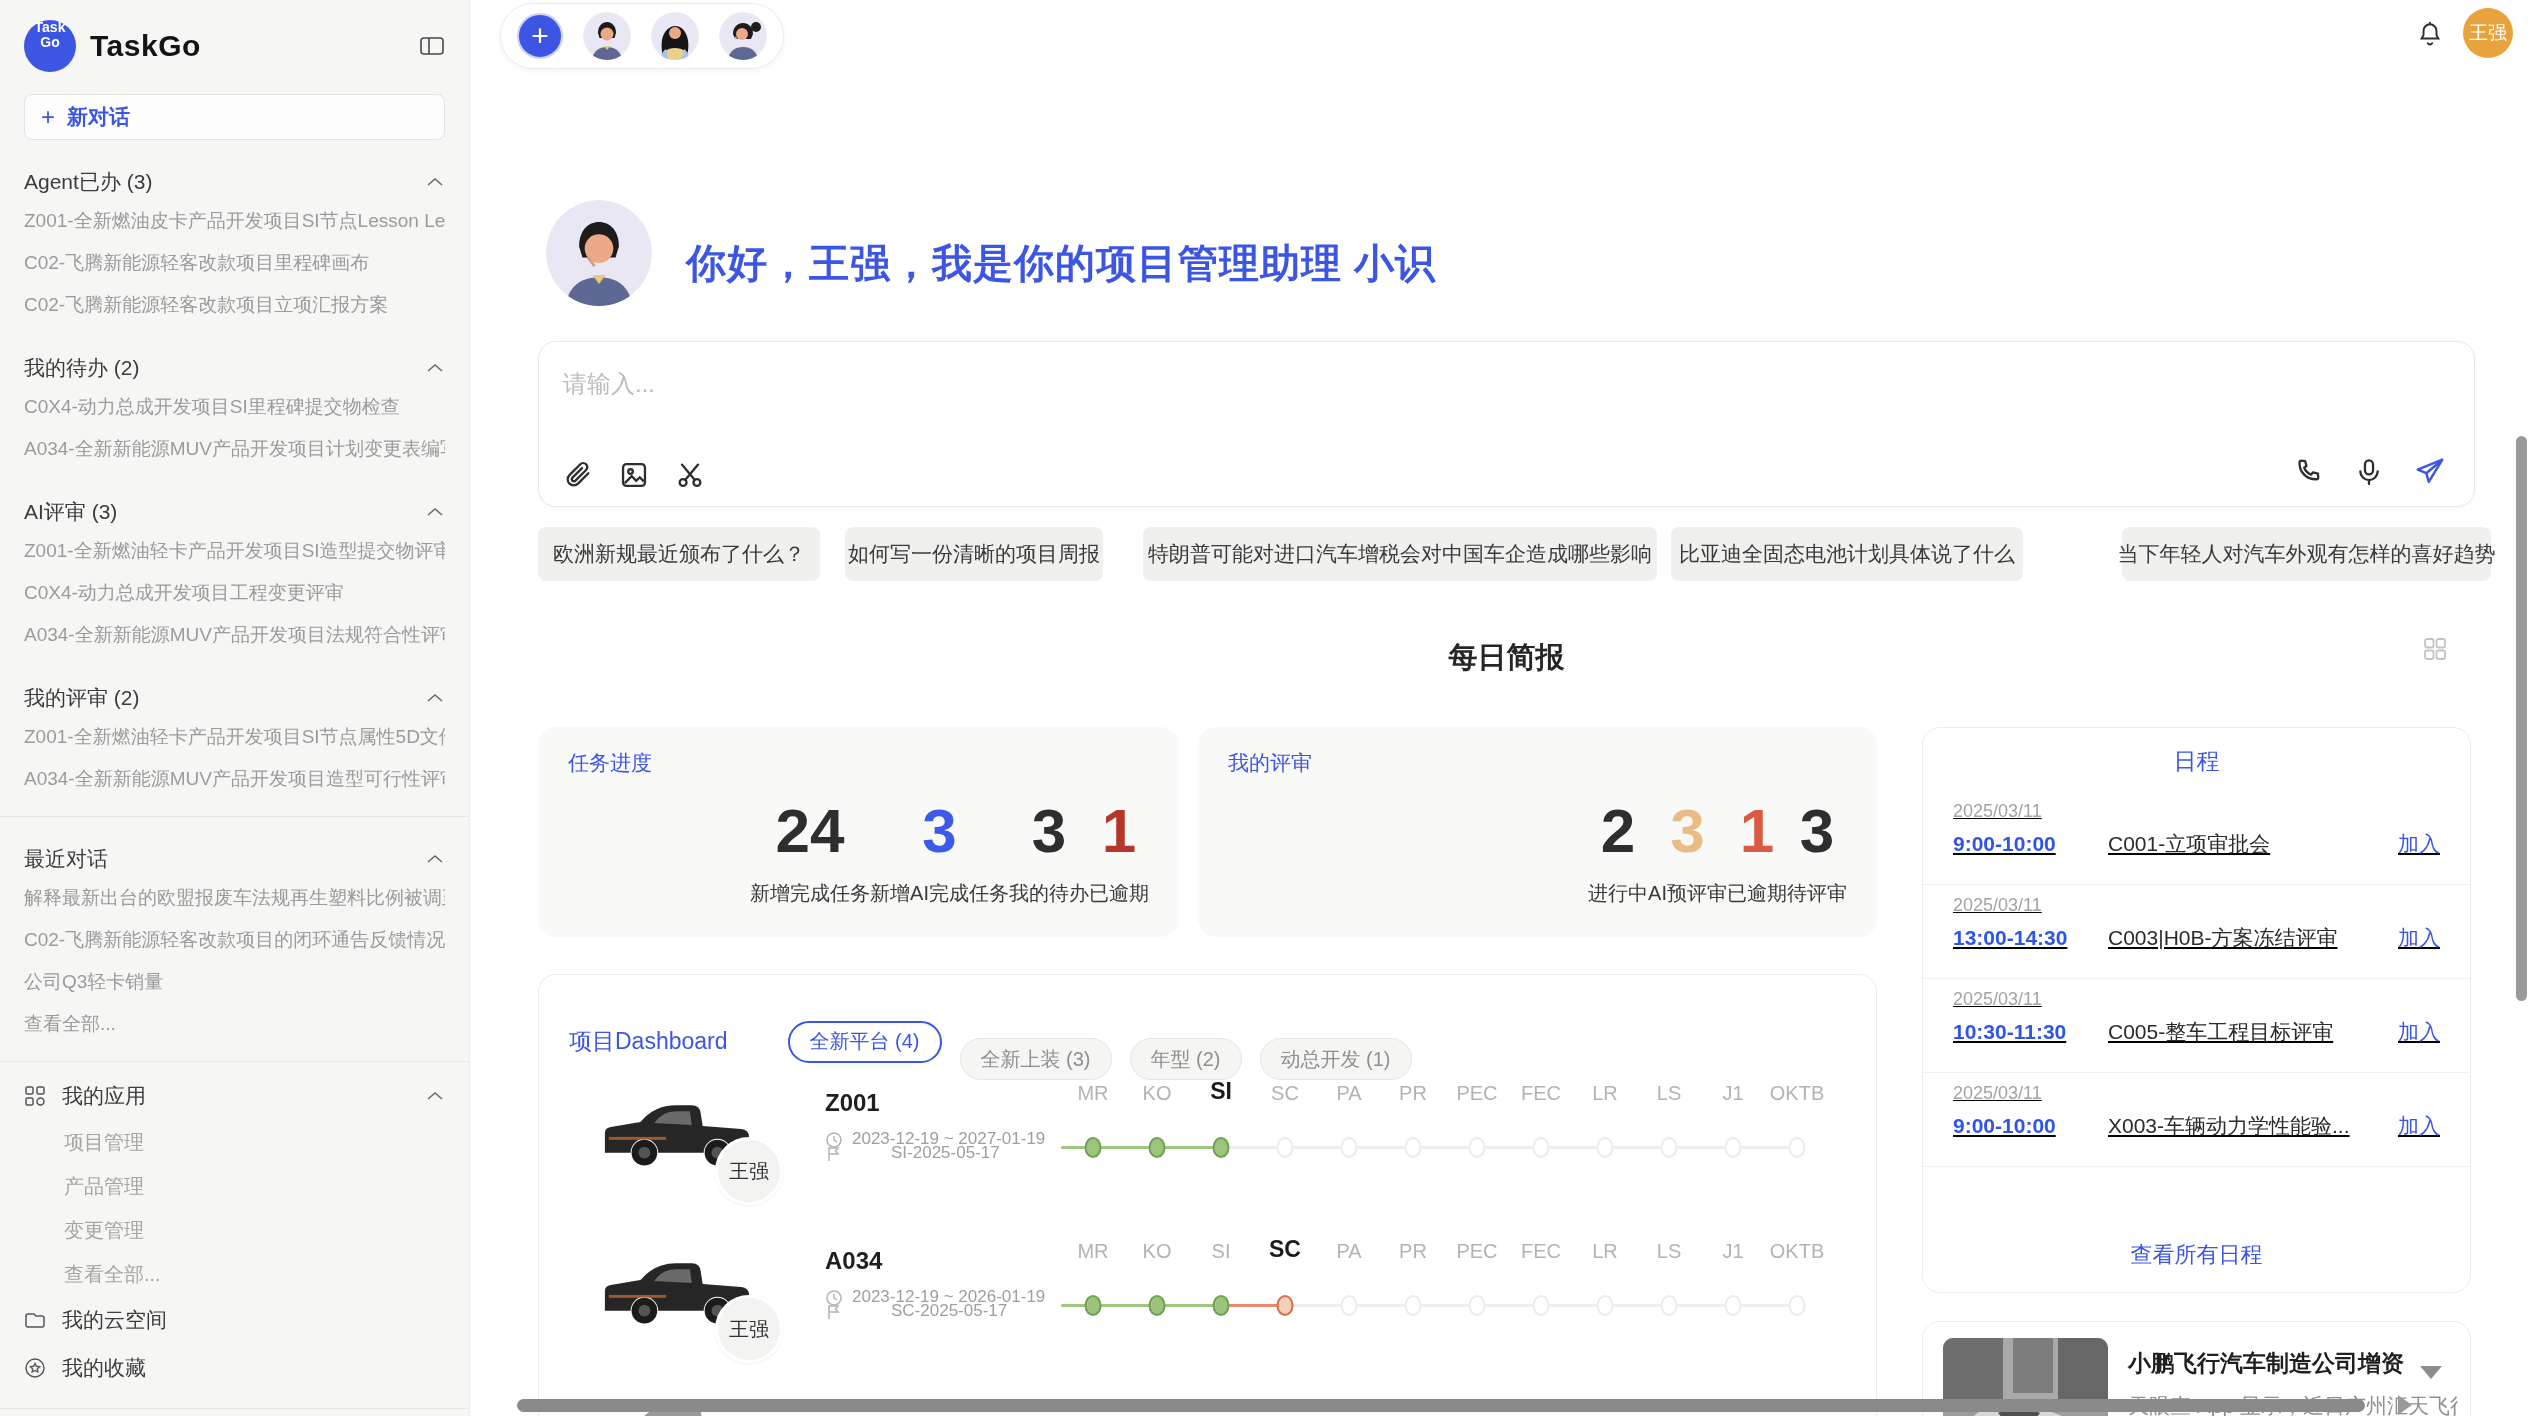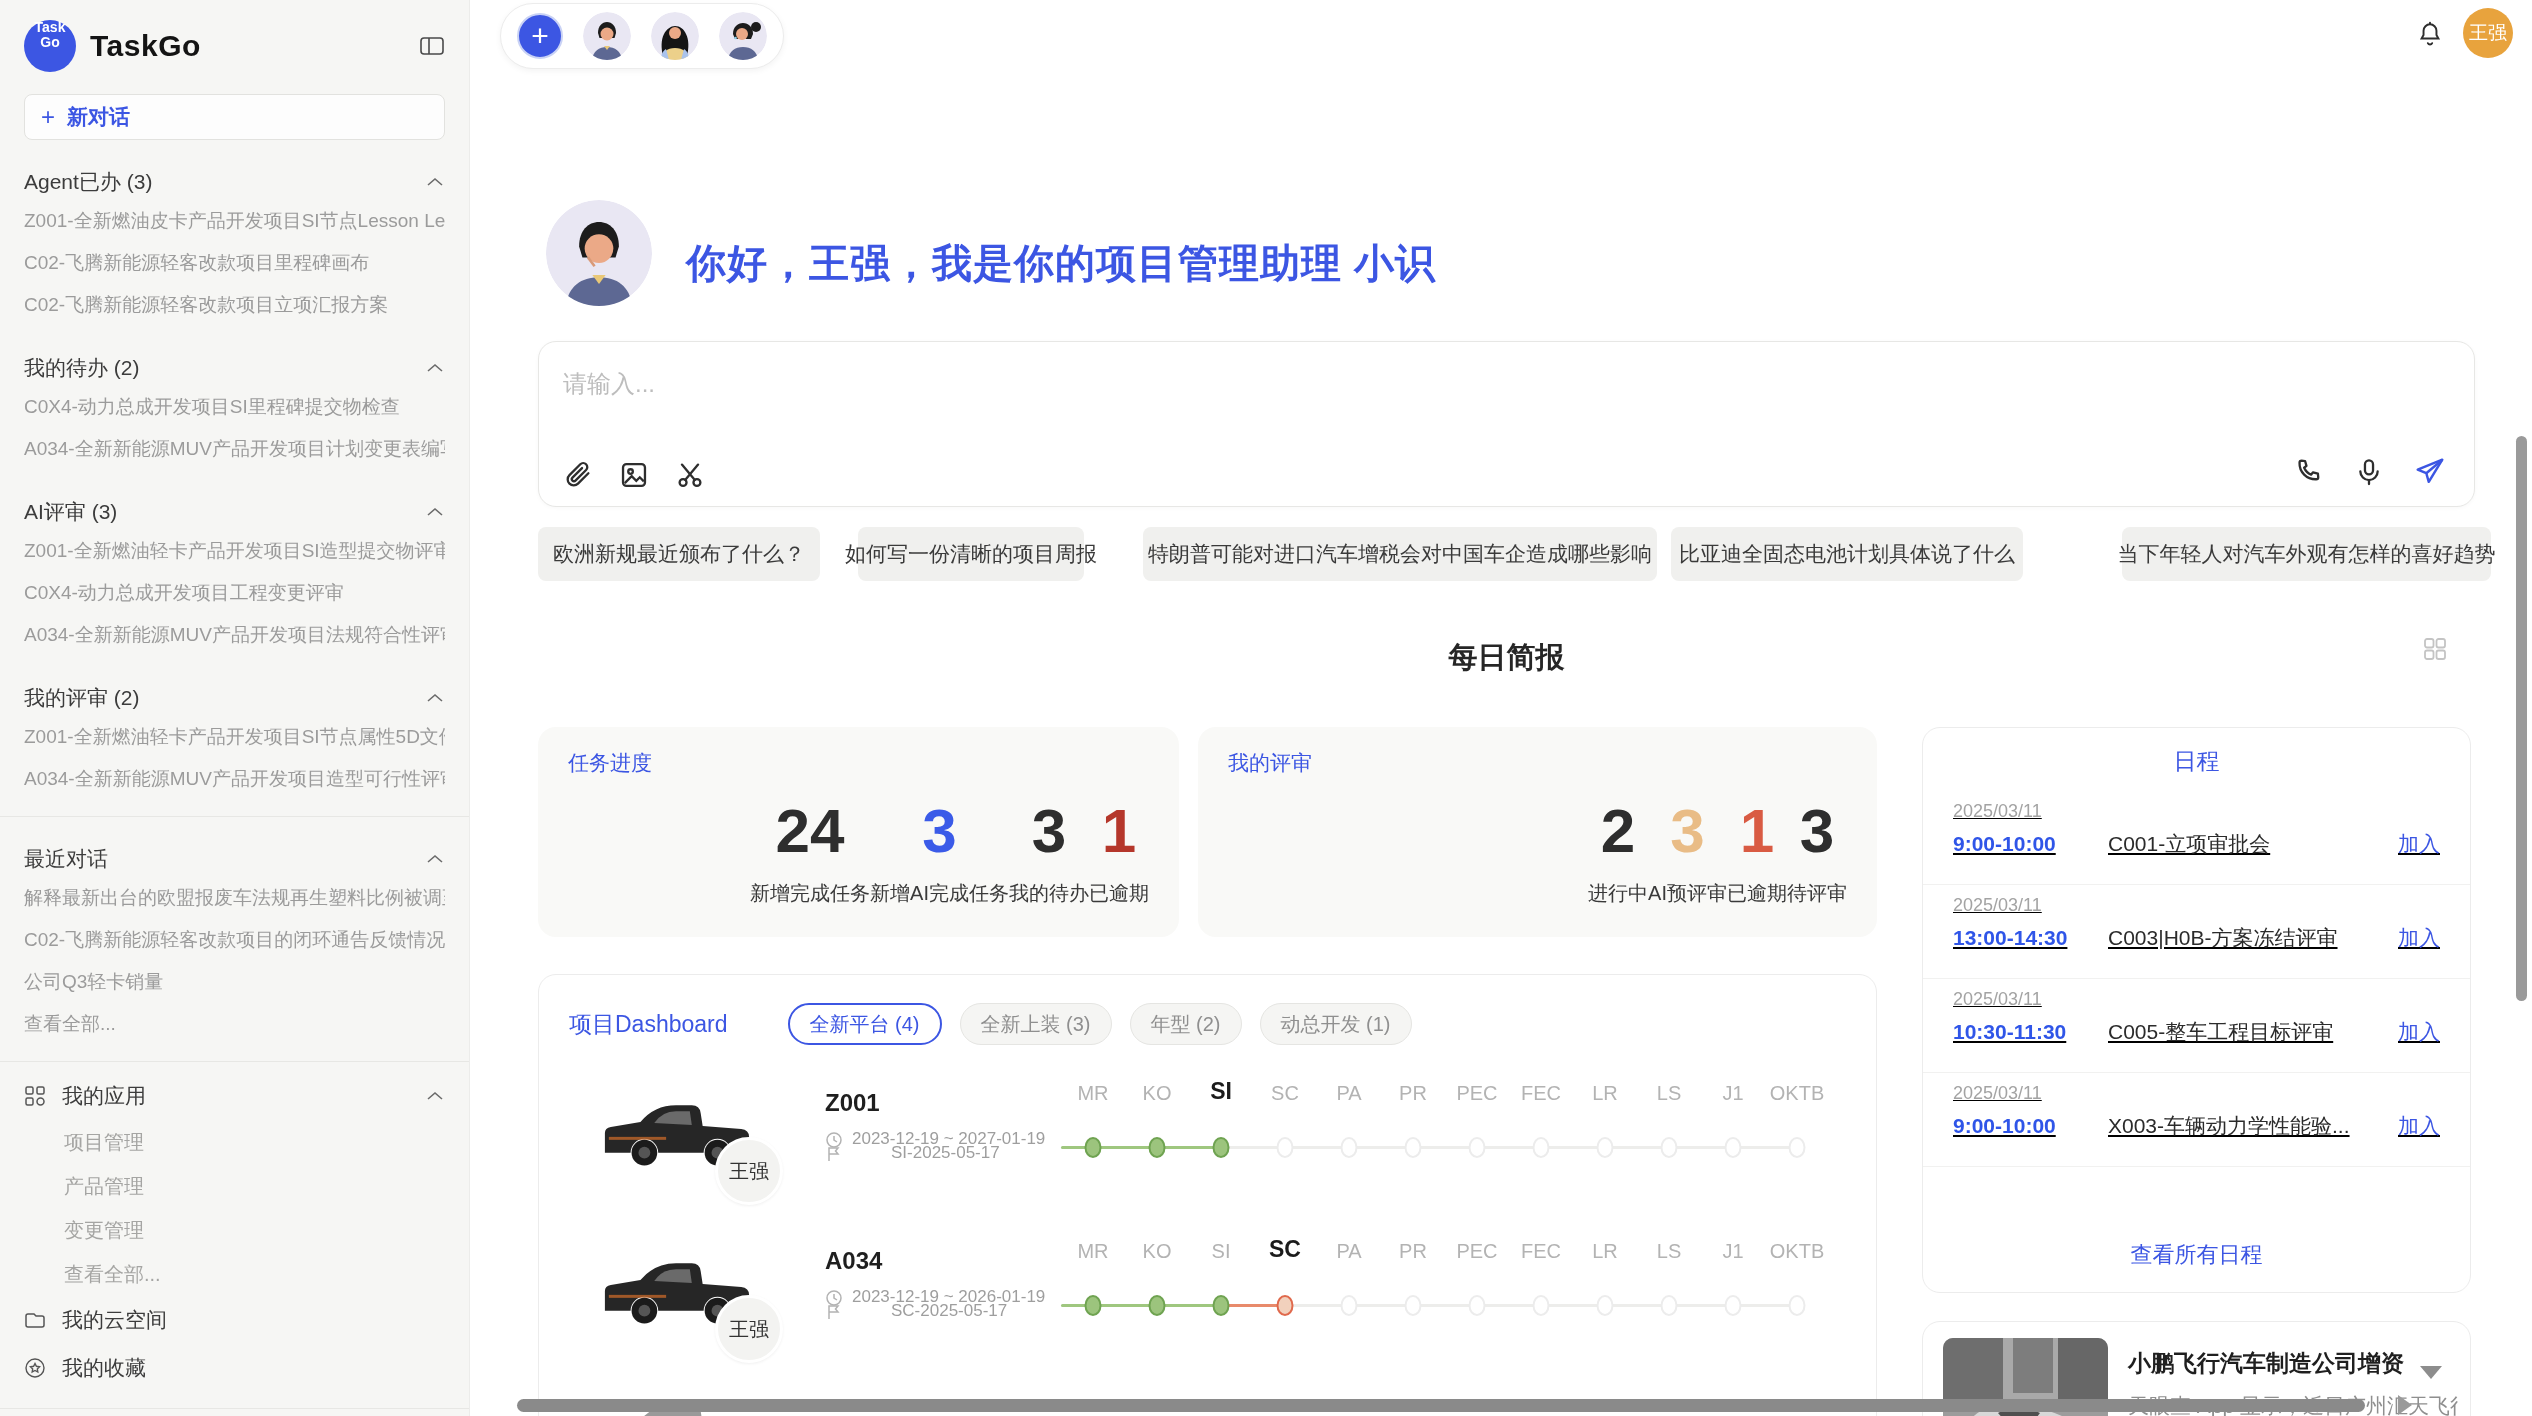--- a/index.html
+++ b/index.html
@@ -91,21 +91,21 @@
   .sched-foot { position:absolute; left:0; right:0; bottom:22px; text-align:center;
     color:#3c56e3; font-size:22px; cursor:pointer; }
 
   .dash-card { position:absolute; left:68px; top:974px; width:1339px; height:700px;
     background:#fff; border:1px solid #ececec; border-radius:18px; }
   .dash-head { display:flex; align-items:center; padding:28px 30px 0; gap:18px; }
   .dash-title { color:#3c56e3; font-size:23px; margin-right:42px; }
   .tab { height:42px; border-radius:22px; padding:0 20px; display:flex; align-items:center;
     font-size:20px; cursor:pointer; }
   .tab.active { border:2px solid #3c56e3; color:#3c56e3; background:#fff; }
-  .tab.idle { border:1px solid #e5e5e2; color:#8f8f8f; background:#f5f5f3; }
+  .tab.idle { border:1px solid #e5e5e2; color:#8f8f8f; background:#f5f5f3;margin-top:35px; }
 
   .proj-row { position:absolute; left:0; width:100%; height:158px; }
   .truck { position:absolute; left:58px; top:14px; width:158px; height:108px; }
   .owner { position:absolute; left:176px; top:70px; width:68px; height:68px; border-radius:50%;
     background:#f3f3f1; border:3px solid #fff; box-shadow:0 1px 3px rgba(0,0,0,.06);
     display:flex; align-items:center; justify-content:center; font-size:20px; color:#333; }
   .p-code { position:absolute; left:286px; top:22px; font-size:24px; font-weight:bold; color:#1f1f1f; }
   .p-meta { position:absolute; left:286px; display:flex; align-items:flex-end; gap:9px;
     color:#9e9e9e; font-size:17px; }
   .p-meta.dates { top:62px; } .p-meta.flagr { top:76px;gap:48px; }
@@ -357,21 +357,21 @@
         <span class="icon-btn">
           <svg width="32" height="32" viewBox="0 0 26 26" fill="none" stroke="#3c56e3" stroke-width="2" stroke-linejoin="round">
               <path d="M23 3 3 11l7 3 2 7z"></path>
               <path d="M23 3 10 14"></path>
             </svg>
         </span>
       </div>
     </div>
 
     <div class="chip" style="left:68px;width:282px;">欧洲新规最近颁布了什么？</div>
-    <div class="chip" style="left:388px;width:226px;">如何写一份清晰的项目周报</div>
+    <div class="chip" style="left:375px;width:258px;">如何写一份清晰的项目周报</div>
     <div class="chip" style="left:673px;width:514px;">特朗普可能对进口汽车增税会对中国车企造成哪些影响</div>
     <div class="chip" style="left:1201px;width:352px;">比亚迪全固态电池计划具体说了什么</div>
     <div class="chip" style="left:1652px;width:369px;">当下年轻人对汽车外观有怎样的喜好趋势</div>
 
     <h2 class="brief-title">每日简报</h2>
     <span class="brief-grid">
       <svg width="26" height="26" viewBox="0 0 26 26" fill="none" stroke="#c4c4c4" stroke-width="1.8">
           <rect x="3" y="3" width="8.5" height="8.5" rx="2"></rect>
           <rect x="14.5" y="3" width="8.5" height="8.5" rx="2"></rect>
           <rect x="3" y="14.5" width="8.5" height="8.5" rx="2"></rect>

